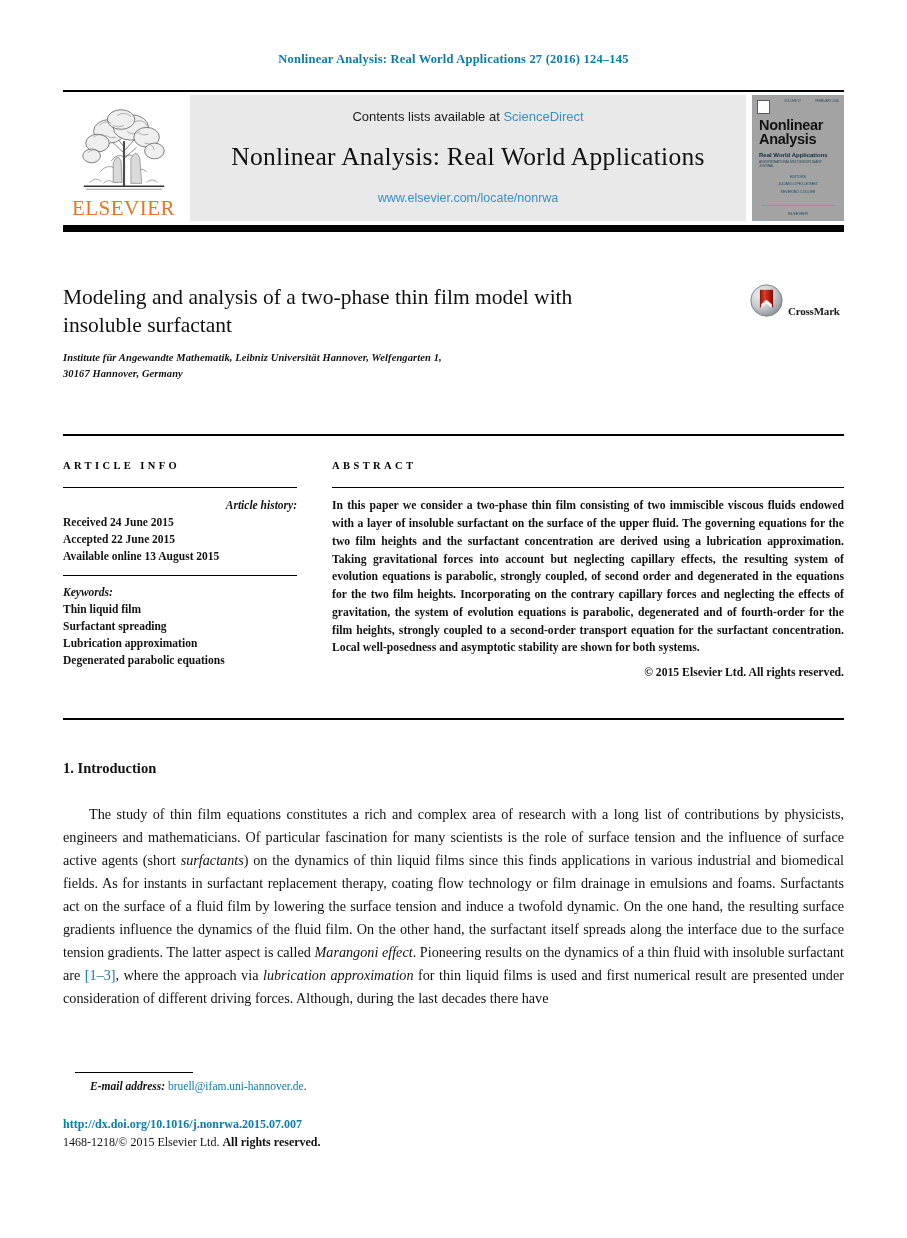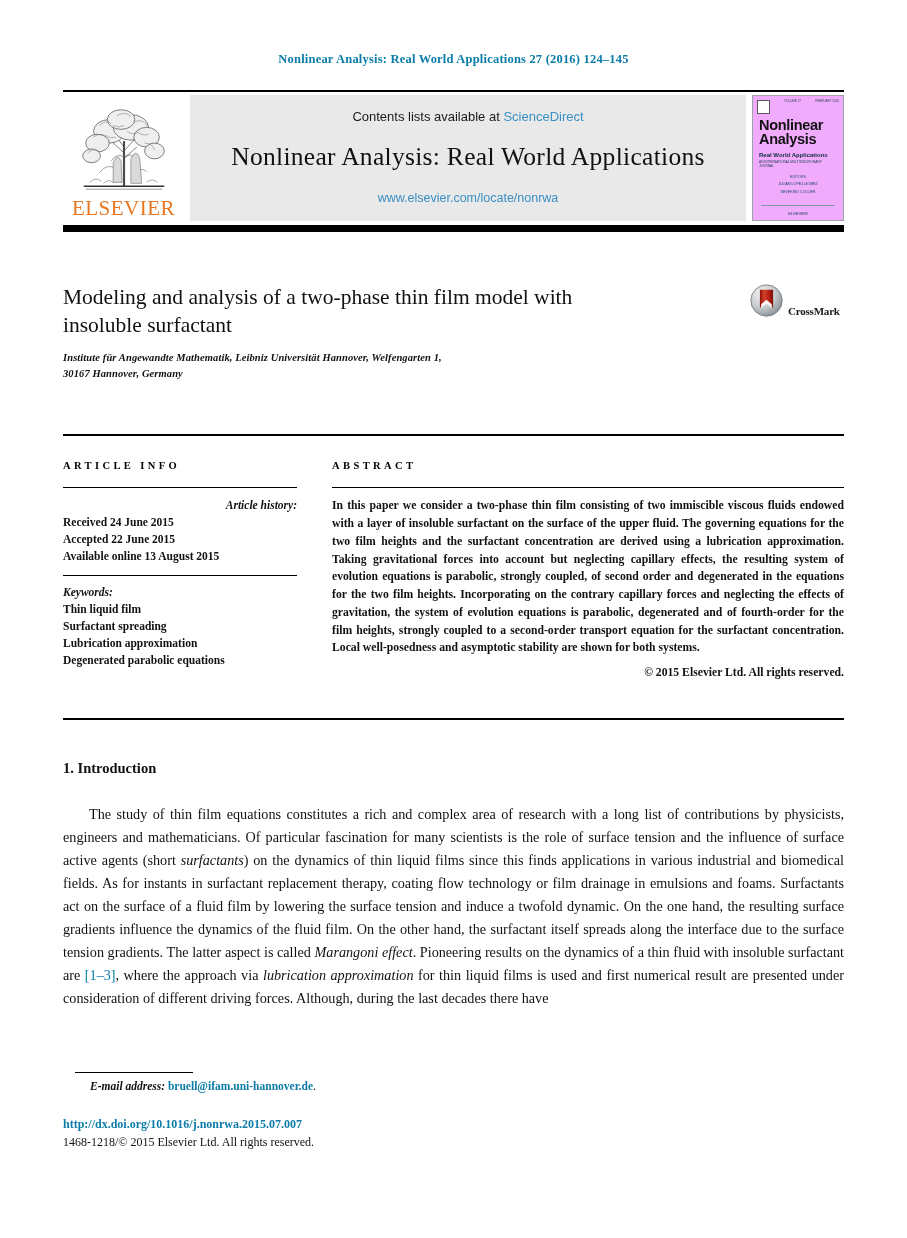--- a/index.html
+++ b/index.html
@@ -105,21 +105,21 @@
   }
   .journal-url {
     font-family: "Liberation Sans", sans-serif;
     font-size: 12.5px;
     color: #3a8fc4;
   }
   .cover-thumb {
     flex: 0 0 92px;
     width: 92px;
     border: 1px solid #9aa4ab;
-    background: #f0abfc;
+    background: #a3a3a3;
     box-sizing: border-box;
     position: relative;
     overflow: hidden;
   }
   .cover-topbar {
     position: absolute;
     top: 4px; left: 4px; right: 4px;
     display: flex;
     justify-content: space-between;
     align-items: flex-start;
@@ -375,40 +375,40 @@
     font-family: "Liberation Serif", serif;
     font-size: 11.5px;
     color: #111;
   }
   .email-line .lab {
     font-style: italic;
     font-weight: bold;
   }
   .email-line .addr {
     color: #0b7ca8;
-    font-weight: bold;
+    font-weight: normal;
   }
   .doi-line {
     position: absolute;
     top: 1117px;
     left: 63px;
     font-family: "Liberation Serif", serif;
     font-size: 12px;
     font-weight: bold;
     color: #0b7ca8;
   }
   .issn-line {
     position: absolute;
     top: 1135px;
     left: 63px;
     font-family: "Liberation Serif", serif;
     font-size: 12px;
     color: #111;
   }
-  .issn-line b { font-weight: normal; }
+  .issn-line b { font-weight: bold; }
 </style>
 </head>
 <body>
 
 <div class="page">
 
   <div class="running-head">Nonlinear Analysis: Real World Applications 27 (2016) 124–145</div>
 
   <div class="banner-wrap">
     <div class="banner-rule-top"></div>

